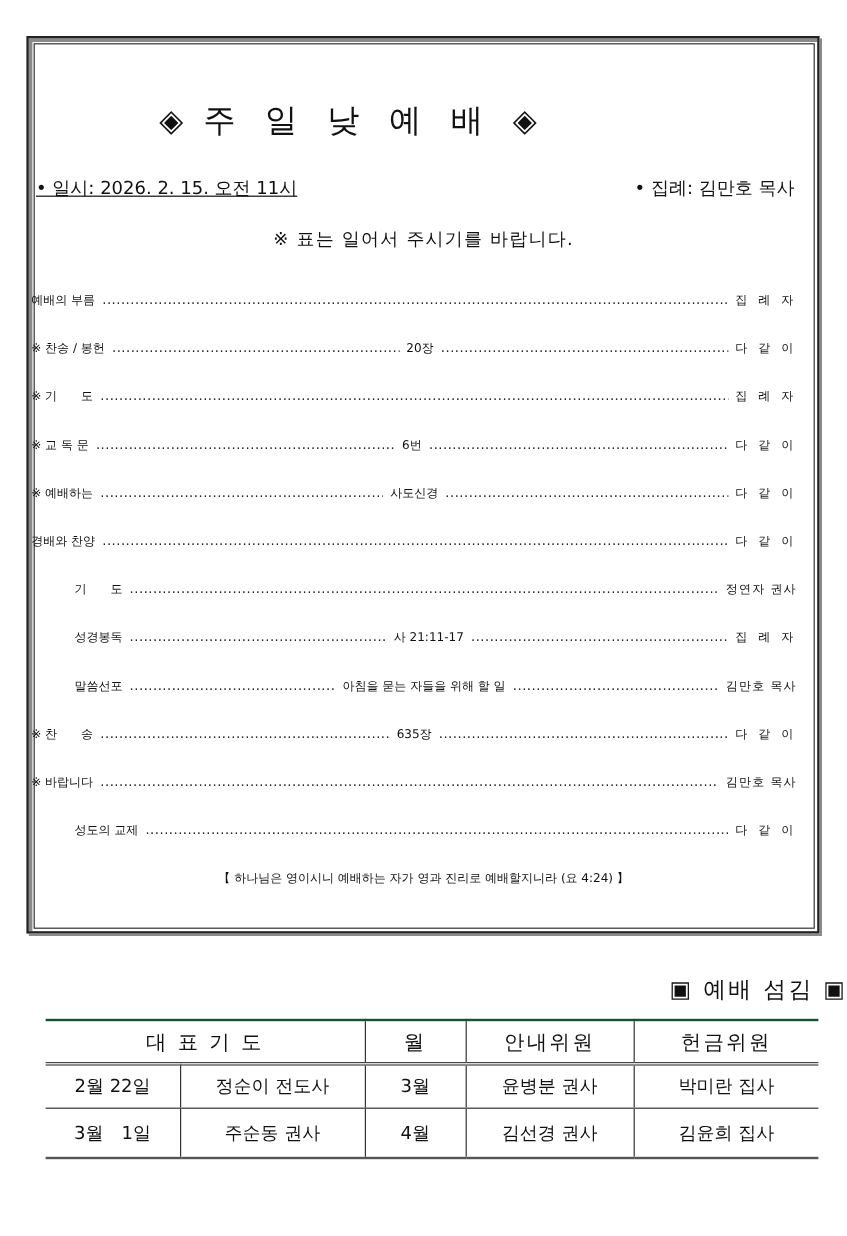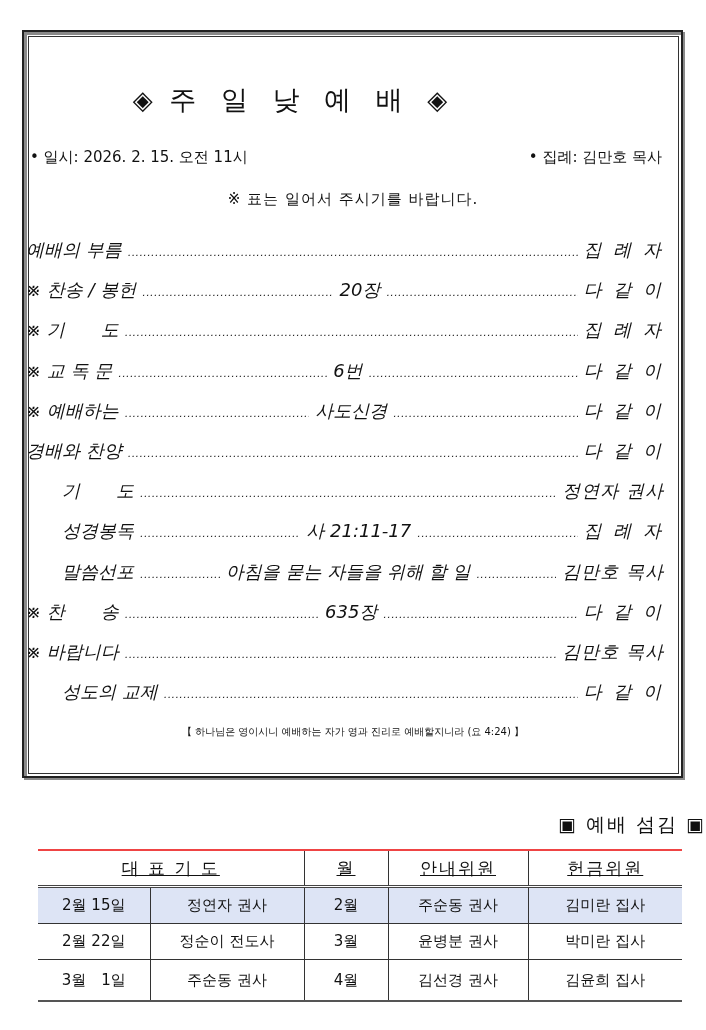--- a/index.html
+++ b/index.html
@@ -6,38 +6,38 @@
   body { width:706px; height:1030px; position:relative; overflow:hidden;
          font-family: "DejaVu Sans", "Liberation Sans", sans-serif; color:#111; }
   .frame { position:absolute; left:22px; top:30px; width:661px; height:748px;
            border:2px solid #222; box-sizing:border-box;
            box-shadow: inset 3px 3px 0 #8a8a8a, 2px 2px 0 #8a8a8a; }
   .frame-inner { position:absolute; left:4px; top:4px; right:2px; bottom:2px; border:1px solid #333; }
   .title { position:absolute; left:0; width:580px; top:82px; text-align:center;
            font-size:27px; letter-spacing:8px; font-weight:500; }
   .title .dia { font-size:26px; letter-spacing:0; }
   .meta { position:absolute; top:148px; font-size:15px; }
-  .meta.left { left:30px; }
+  .meta.left { left:30px;text-decoration:underline; }
   .meta.right { right:44px; }
   .notice { position:absolute; left:0; width:706px; top:190px; text-align:center; font-size:15px; letter-spacing:1px; }
   .order { position:absolute; left:26px; width:638px; top:230px; }
-  .row { position:relative; height:40.2px; display:flex; align-items:center; font-size:18px; white-space:nowrap;font-style:italic; }
+  .row { position:relative; height:40.2px; display:flex; align-items:center; font-size:10px; white-space:nowrap; }
   .row.indent { padding-left:36px; }
   .row .lbl { flex:0 0 auto; padding-right:6px; }
   .row .dots { flex:1 1 auto; overflow:hidden; height:18px; line-height:18px; color:#222; }
   .row .dots::before { content:"......................................................................................................................................................................................................................................."; letter-spacing:0.4px; font-size:11px; }
   .row .mid { flex:0 0 auto; padding:0 6px; }
   .row .who { flex:0 0 auto; padding-left:6px; letter-spacing:3px; }
   .row .who.name { letter-spacing:1px; }
   .verse { position:absolute; left:0; width:706px; top:725px; text-align:center; font-size:10px; }
   .sec-title { position:absolute; left:0; width:706px; top:812px; text-align:right; font-size:19px; letter-spacing:2px; }
   table.duty { position:absolute; left:38px; top:849px; width:644px; border-collapse:collapse; font-size:15px; }
   table.duty th, table.duty td { text-align:center; border-left:1px solid #333; padding:0; }
   table.duty tr > *:first-child { border-left:none; }
-  table.duty thead tr { border-top:2px solid #ef4444;text-decoration:underline; }
+  table.duty thead tr { border-top:2px solid #14532d; }
   table.duty th { height:34px; font-weight:normal; font-size:17px; letter-spacing:2px; border-bottom:3px double #444; }
   table.duty td { height:35px; border-bottom:1px solid #333; }
   table.duty tbody tr:last-child td { border-bottom:2px solid #555; height:40px; }
   table.duty tr.hl td { background:#dde4f5; }
 </style>
 </head>
 <body>
 
 <div class="frame">
   <div class="frame-inner"></div>
@@ -142,27 +142,20 @@
   </colgroup>
   <thead>
     <tr>
       <th colspan="2">대 표 기 도</th>
       <th>월</th>
       <th>안내위원</th>
       <th>헌금위원</th>
     </tr>
   </thead>
   <tbody>
-    <tr class="hl">
-      <td>2월 15일</td>
-      <td>정연자 권사</td>
-      <td>2월</td>
-      <td>주순동 권사</td>
-      <td>김미란 집사</td>
-    </tr>
     <tr>
       <td>2월 22일</td>
       <td>정순이 전도사</td>
       <td>3월</td>
       <td>윤병분 권사</td>
       <td>박미란 집사</td>
     </tr>
     <tr>
       <td>3월　1일</td>
       <td>주순동 권사</td>

